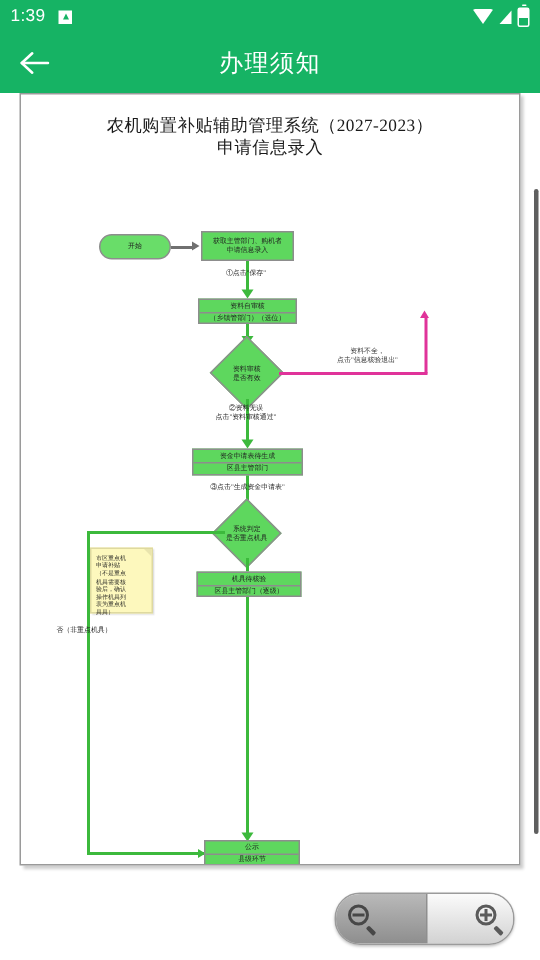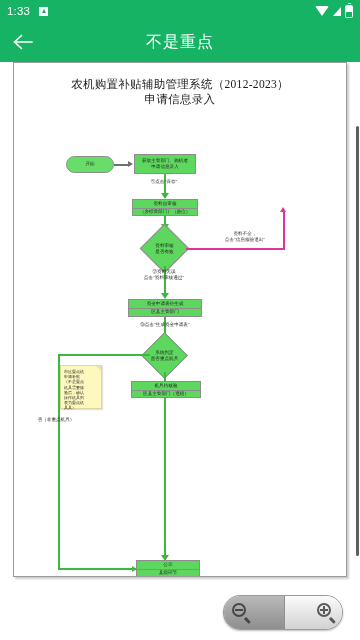--- a/index.html
+++ b/index.html
@@ -338,50 +338,50 @@
     width: 3px;
     height: 430px;
     background: #5f5f5f;
     border-radius: 2px;
   }
 </style>
 </head>
 <body>
 
 <div class="status-bar">
-  <div class="status-clock">1:33</div>
+  <div class="status-clock">1:39</div>
   <div class="status-left-icons">
     <span class="ic-app"></span>
   </div>
   <div class="status-spacer"></div>
   <div class="status-right-icons">
     <span class="ic-wifi"></span>
     <span class="ic-signal"></span>
     <span class="ic-battery"></span>
   </div>
 </div>
 
 <div class="app-bar">
   <div class="back-btn">
     <span>
       <svg width="22" height="18" viewBox="0 0 22 18" fill="none">
         <path d="M9.5 2.5 L2.5 9 L9.5 15.5" stroke="#ffffff" stroke-width="1.7" stroke-linecap="round" stroke-linejoin="round"></path>
         <path d="M2.5 9 H20" stroke="#ffffff" stroke-width="1.7" stroke-linecap="round"></path>
       </svg>
     </span>
   </div>
-  <div class="app-title">不是重点</div>
+  <div class="app-title">办理须知</div>
 </div>
 
 <div class="viewer">
 
   <div class="page">
 
     <div class="doc-title">
-      <div>农机购置补贴辅助管理系统（2012-2023）</div>
+      <div>农机购置补贴辅助管理系统（2027-2023）</div>
       <div>申请信息录入</div>
     </div>
 
     <div class="flow">
 
       <div class="node terminator" style="left:52px; top:49px; width:48px; height:17px;">
         <span>开始</span>
       </div>
 
       <div class="edge h gray" style="left:100px; top:57px; width:16px;"></div>

